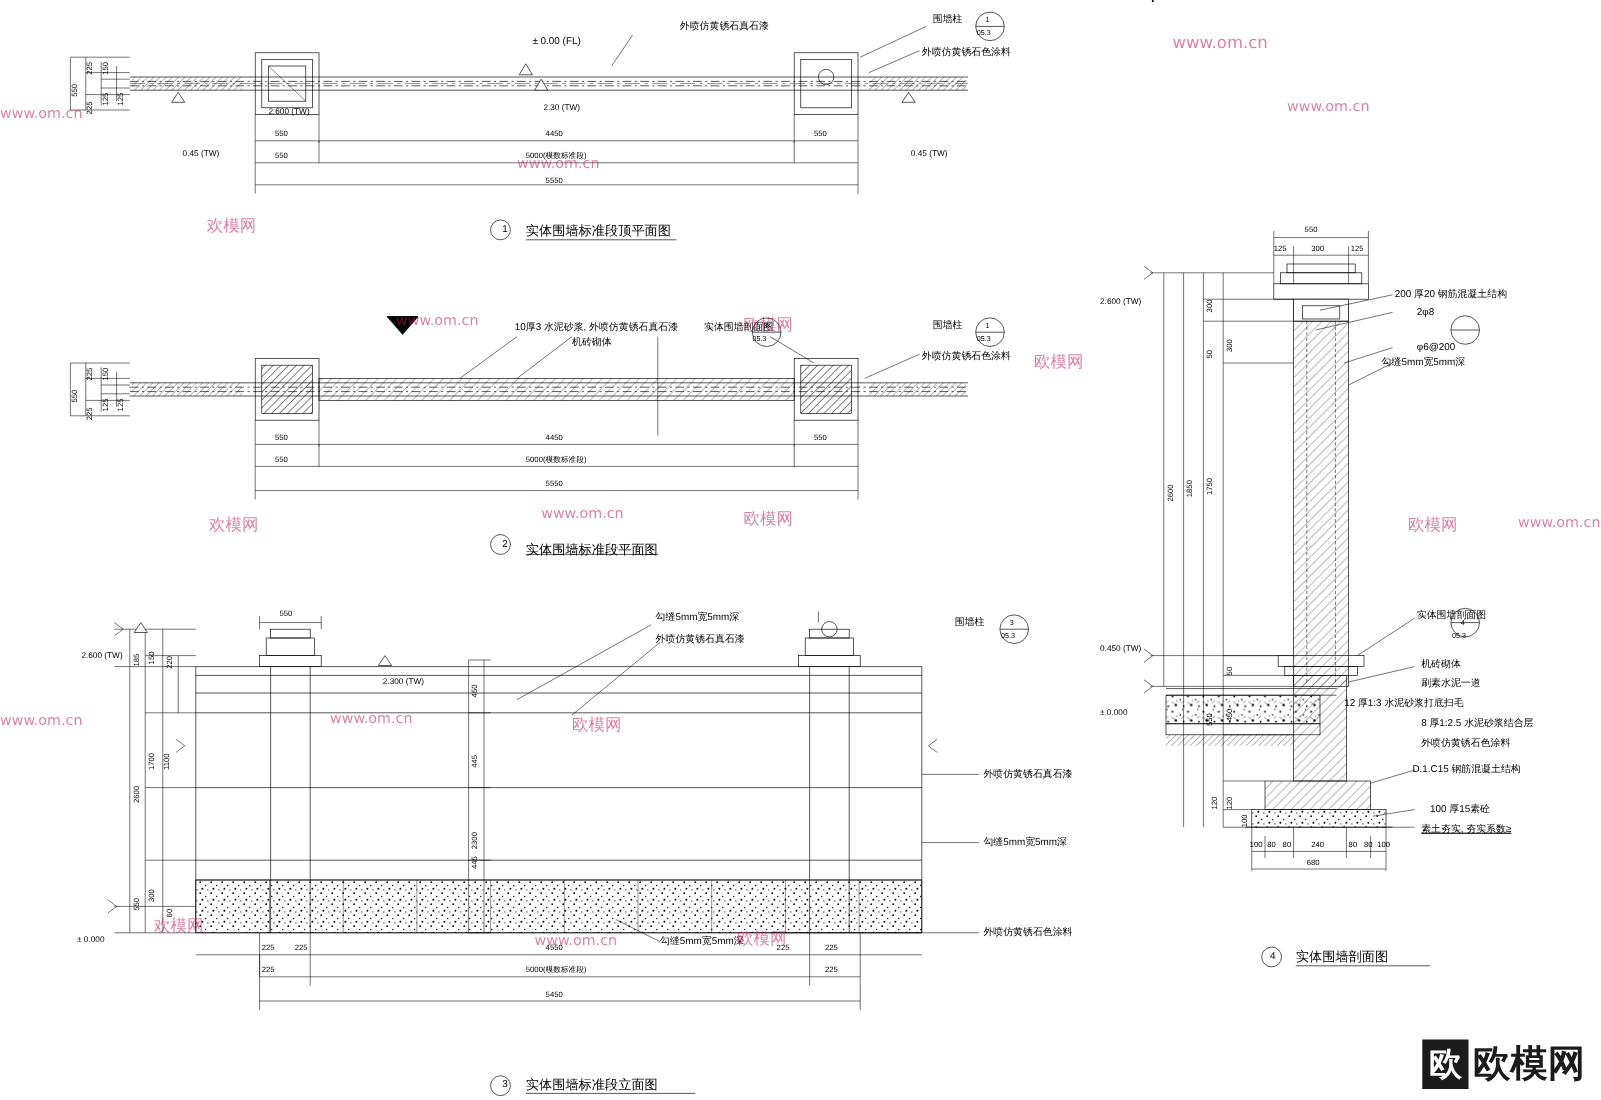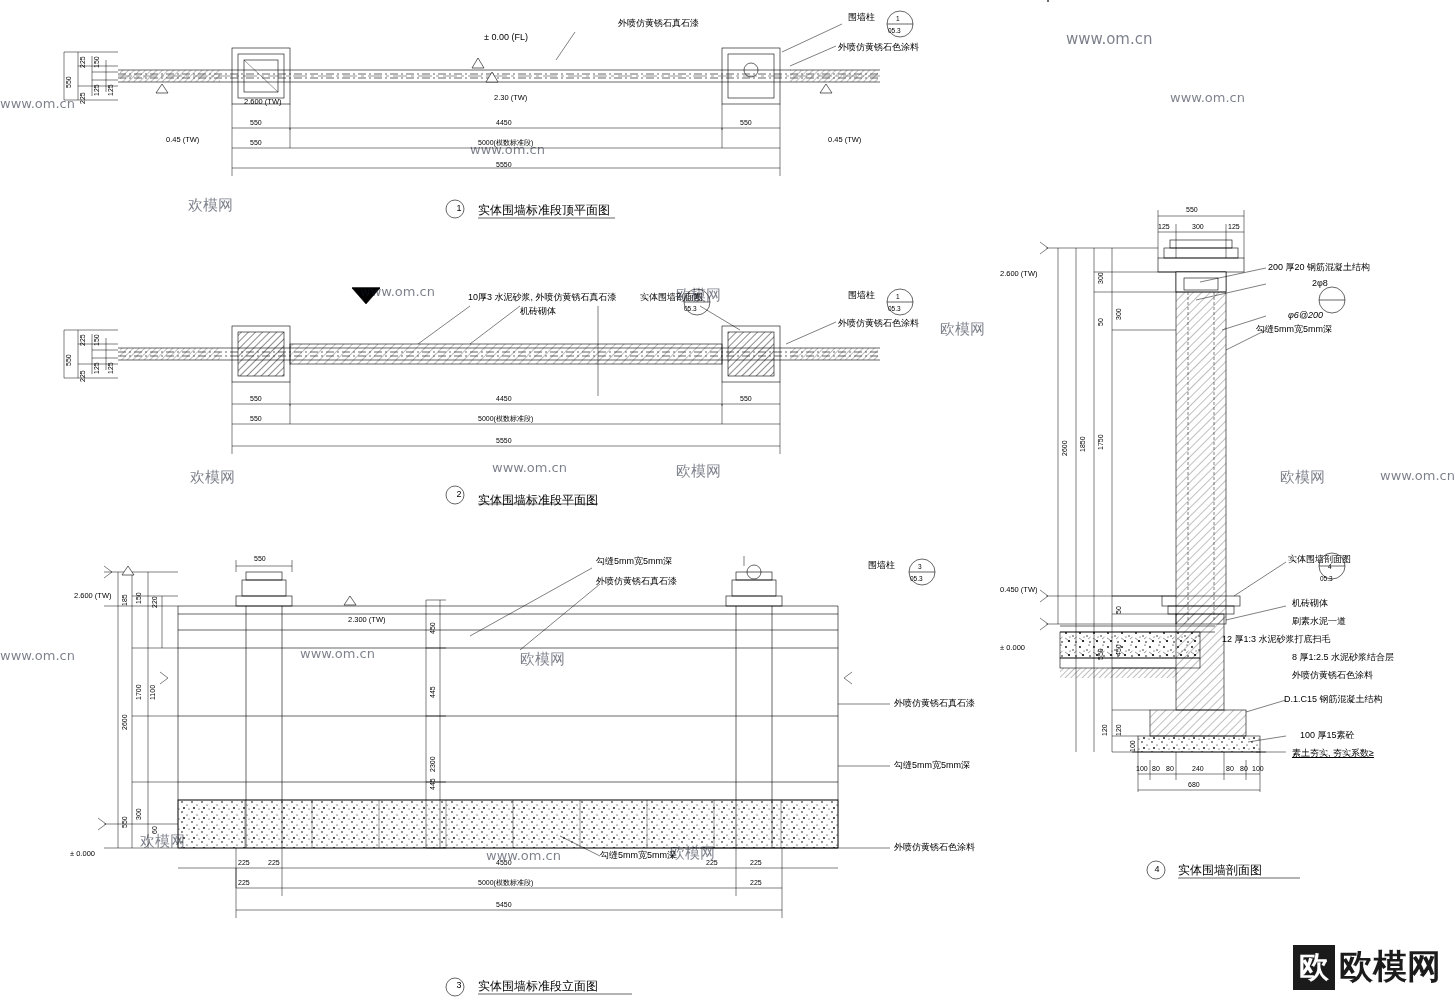--- a/index.html
+++ b/index.html
@@ -5,21 +5,21 @@
   html,body{margin:0;padding:0;background:#fff;}
   body{width:1455px;height:1000px;position:relative;overflow:hidden;
        font-family:"Liberation Sans","DejaVu Sans",sans-serif;color:#000;}
   .cad{position:absolute;left:0;top:0;width:1455px;height:1000px;}
   .lbl{position:absolute;font-size:9px;line-height:10px;white-space:nowrap;color:#000;}
   .lbl.sm{font-size:7.5px;margin-top:31px;}
   .lbl.xs{font-size:6.5px;}
   .lbl.dim{font-size:7px;}
   .lbl.vert{transform:rotate(-90deg);transform-origin:left top;}
   .title{position:absolute;font-size:12px;white-space:nowrap;}
-  .wm{position:absolute;color:#0f172a;opacity:.55;font-size:13px;white-space:nowrap;
+  .wm{position:absolute;color:#be185d;opacity:.55;font-size:13px;white-space:nowrap;
       font-family:"DejaVu Sans",sans-serif;}
   .wm.big{font-size:15px;}
   .logo{position:absolute;right:14px;bottom:10px;display:flex;align-items:center;gap:4px;}
   .logo .bx{background:#1b1b1b;color:#fff;font-size:30px;font-weight:bold;padding:2px 6px;
             font-family:"DejaVu Sans",sans-serif;}
   .logo .tx{font-size:34px;font-weight:bold;color:#1b1b1b;font-family:"DejaVu Sans",sans-serif;}
   .tagcirc{position:absolute;border:1px solid #000;border-radius:50%;width:22px;height:16px;}
 </style>
 </head>
 <body>
@@ -472,22 +472,22 @@
 <div class="lbl dim vert" style="left:1078px;top:452px;">1850</div>
 <div class="lbl dim vert" style="left:1096px;top:450px;">1750</div>
 <div class="lbl dim vert" style="left:1114px;top:656px;">450</div>
 <div class="lbl dim vert" style="left:1096px;top:660px;">550</div>
 <div class="lbl dim vert" style="left:1114px;top:614px;">50</div>
 <div class="lbl dim vert" style="left:1114px;top:736px;">120</div>
 <div class="lbl dim vert" style="left:1100px;top:736px;">120</div>
 <div class="lbl dim vert" style="left:1128px;top:752px;">100</div>
 
 <div class="lbl" style="left:1268px;top:262px;">200 厚20 钢筋混凝土结构</div>
-<div class="lbl" style="left:1288px;top:278px;margin-left:24px;">2φ8</div>
-<div class="lbl" style="left:1288px;top:310px;font-style:italic;">φ6@200</div>
+<div class="lbl" style="left:1288px;top:278px;">2φ8</div>
+<div class="lbl" style="left:1288px;top:310px;">φ6@200</div>
 <div class="lbl" style="left:1256px;top:324px;">勾缝5mm宽5mm深</div>
 <div class="lbl" style="left:1288px;top:554px;">实体围墙剖面图</div>
 <div class="lbl xs" style="left:1328px;top:562px;">4</div>
 <div class="lbl xs" style="left:1320px;top:574px;">05.3</div>
 
 <div class="lbl" style="left:1292px;top:598px;">机砖砌体</div>
 <div class="lbl" style="left:1292px;top:616px;">刷素水泥一道</div>
 <div class="lbl" style="left:1222px;top:634px;">12 厚1:3 水泥砂浆打底扫毛</div>
 <div class="lbl" style="left:1292px;top:652px;">8 厚1:2.5 水泥砂浆结合层</div>
 <div class="lbl" style="left:1292px;top:670px;">外喷仿黄锈石色涂料</div>

